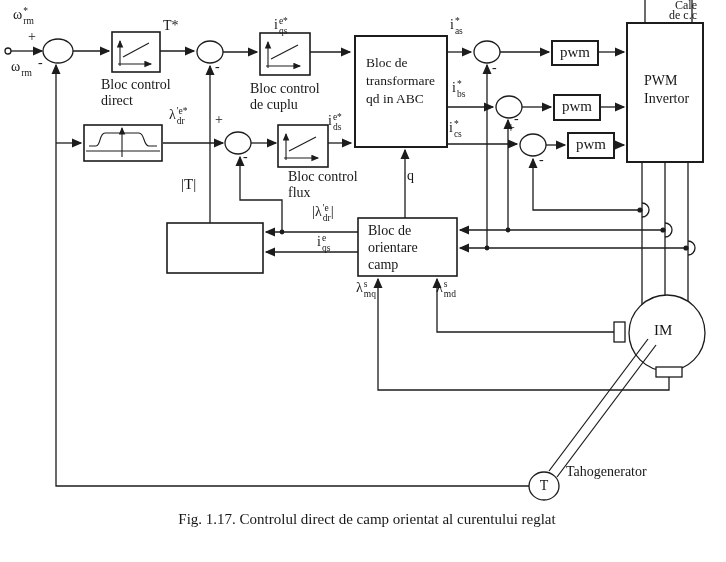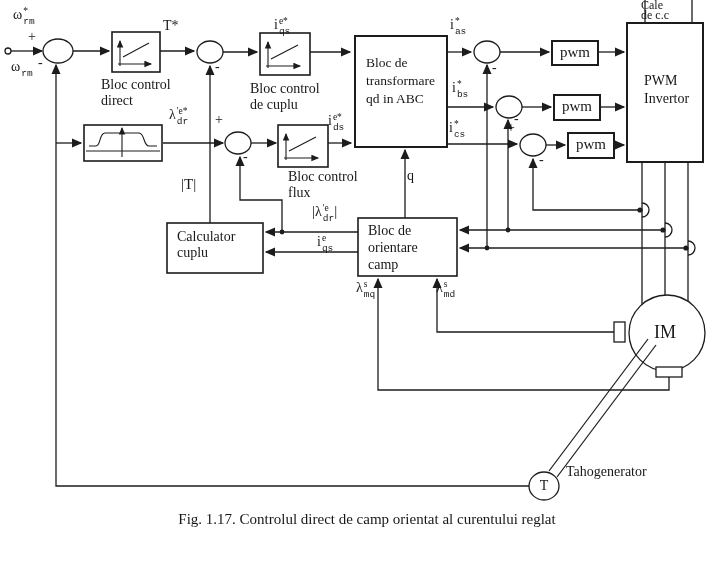--- a/index.html
+++ b/index.html
@@ -3,21 +3,21 @@
 <meta charset="utf-8">
 <style>
   html,body{margin:0;padding:0;background:#fff;}
   #fig{position:relative;width:726px;height:562px;background:#fff;overflow:hidden;
        font-family:"Liberation Serif",serif;color:#171717;}
   #diagram{position:absolute;left:0;top:0;}
   .lbl{position:absolute;font-size:14px;line-height:1.05;white-space:nowrap;}
   .sign{position:absolute;font-size:14px;line-height:1;white-space:nowrap;}
   .stack{display:inline-block;vertical-align:-0.5em;text-align:left;font-size:9.5px;line-height:1;margin-left:1px;}
   .stack .up{display:block;min-height:9px;}
-  .stack .dn{display:block;font-family:Liberation Mono, monospace;}
+  .stack .dn{display:block;}
   .blk{position:absolute;font-size:14px;line-height:16px;white-space:nowrap;}
   .blk span{display:block;}
   .pwm{position:absolute;text-align:center;font-size:15px;}
   .cap{position:absolute;left:4px;width:726px;text-align:center;font-weight:normal;font-size:15px;}
 </style>
 </head>
 <body>
 
 <div id="fig">
 
@@ -187,33 +187,29 @@
       <span>transformare</span>
       <span>qd in ABC</span>
     </div>
   <div class="pwm" style="left:552px;top:44px;width:46px">pwm</div>
   <div class="pwm" style="left:554px;top:98px;width:46px">pwm</div>
   <div class="pwm" style="left:568px;top:136px;width:46px">pwm</div>
   <div class="blk" style="left:644px;top:72px;line-height:18px">
       <span>PWM</span>
       <span>Invertor</span>
     </div>
-  <div class="blk" style="left:641px;top:0px;width:56px;text-align:left;font-size:12px;line-height:10px">
+  <div class="blk" style="left:641px;top:0px;width:56px;text-align:right;font-size:12px;line-height:10px">
       <span>Cale</span>
       <span>de c.c</span>
-    </div>
-  <div class="blk" style="left:177px;top:229px">
-      <span>Calculator</span>
-      <span>cuplu</span>
     </div>
   <div class="blk" style="left:368px;top:222px;line-height:17px">
       <span>Bloc de</span>
       <span>orientare</span>
       <span>camp</span>
     </div>
 
-  <span class="lbl" style="left:654px;top:323px;font-size:18px">IM</span>
+  <span class="lbl" style="left:654px;top:323px;font-size:15px">IM</span>
   <div class="blk" style="left:536px;top:478px;width:16px;text-align:center">T</div>
   <span class="lbl" style="left:566px;top:465px">Tahogenerator</span>
 
   <div class="cap" style="top:511px">Fig. 1.17. Controlul direct de camp orientat al curentului reglat</div>
 
 </div>
 
 </body></html>

